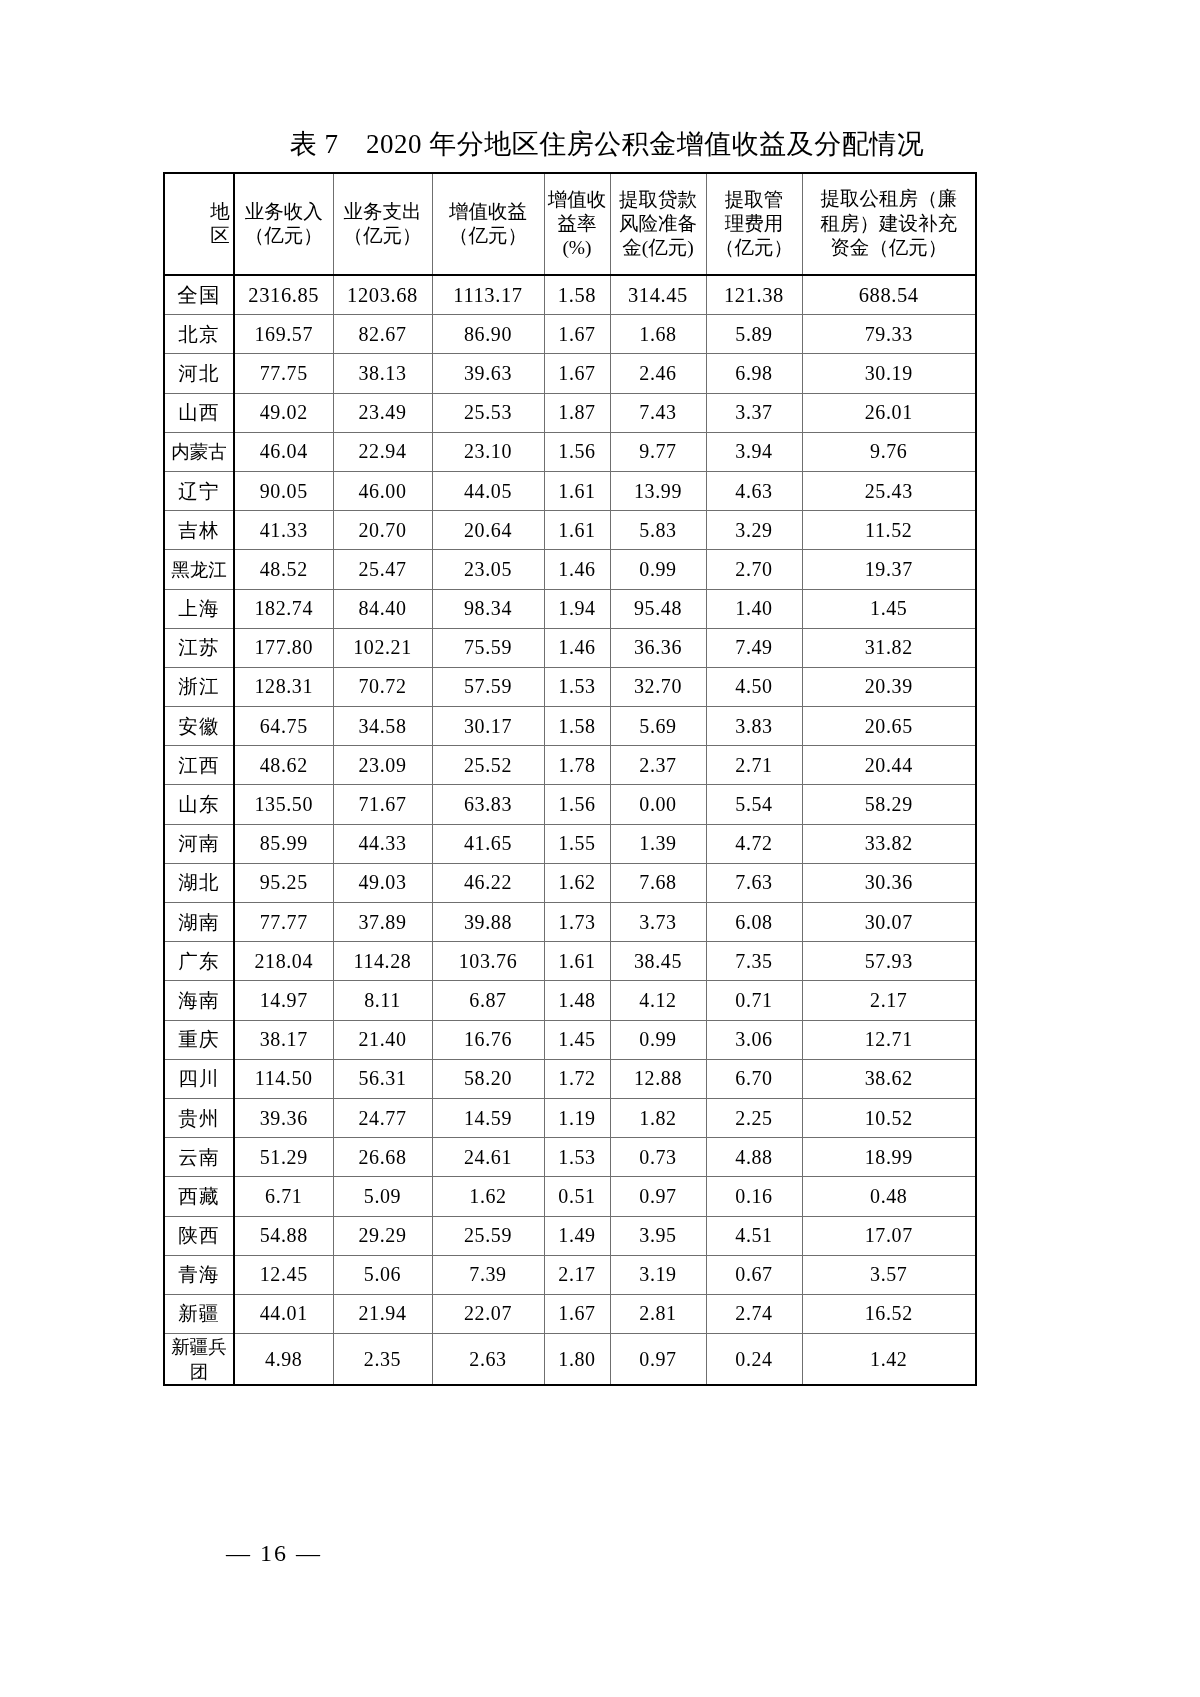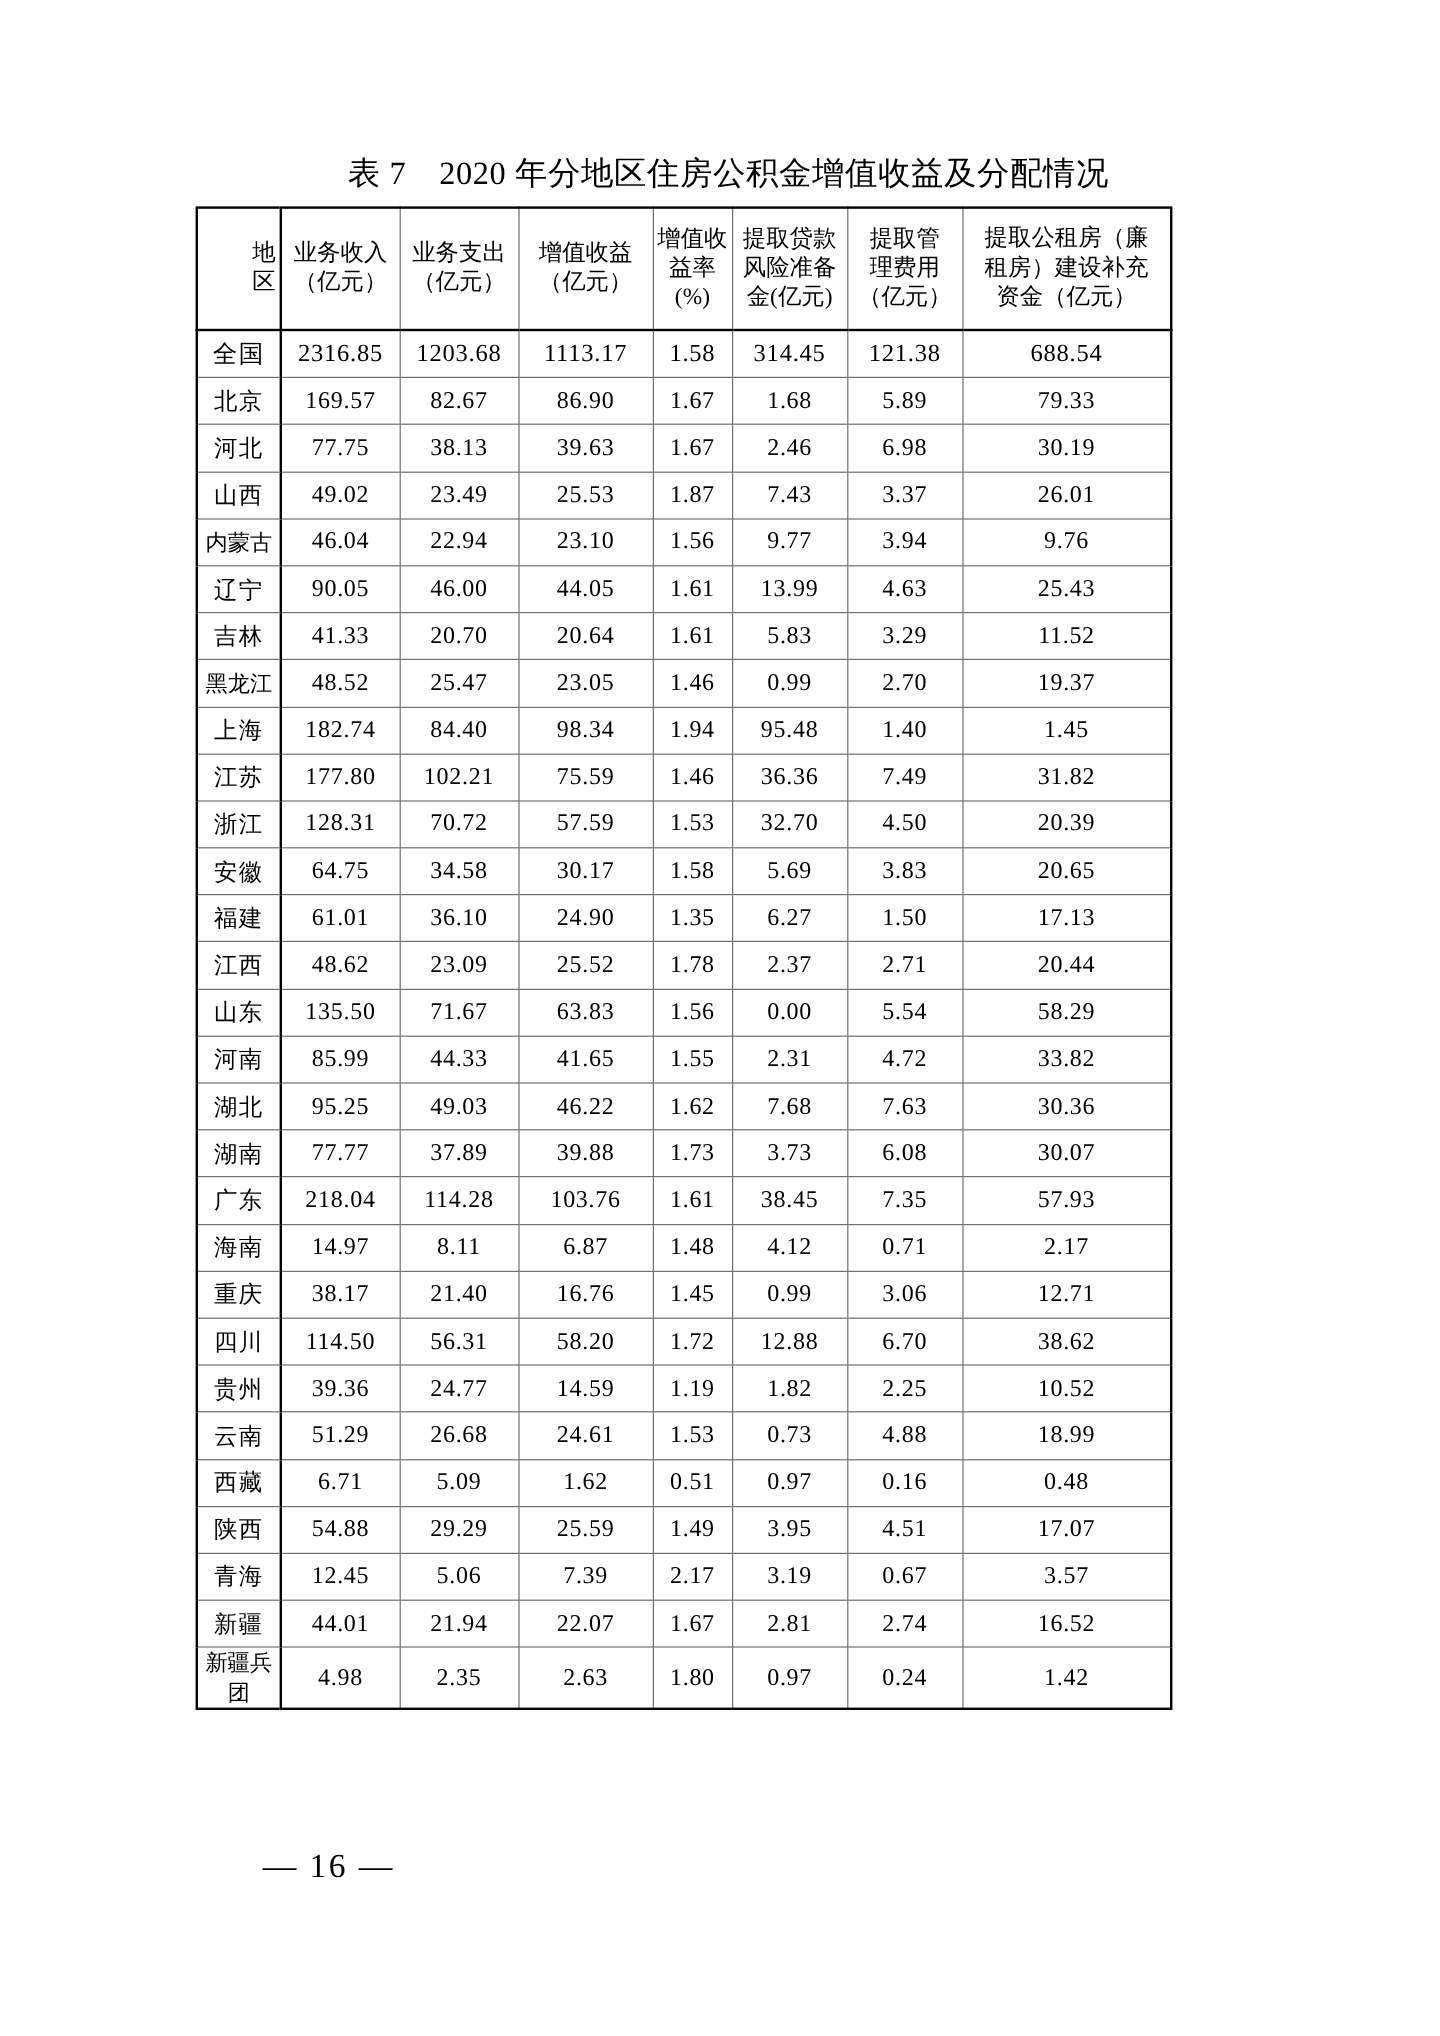--- a/index.html
+++ b/index.html
@@ -98,21 +98,21 @@
   table.main tbody td:last-child { border-right: 2.2px solid #000; }
   table.main thead th:nth-child(1) { border-right: 2.0px solid #000; padding-left: 43px; }
   table.main tbody td:nth-child(1) { border-right: 2.0px solid #000; }
 
   .footer {
     position: absolute;
     top: 1540px;
     left: 0;
     width: 1172px;
     text-align: center;
-    font-size: 28px;
+    font-size: 24px;
     padding-right: 624px;
     box-sizing: border-box;
     letter-spacing: 2px;
   }
 </style>
 </head>
 <body>
 
 <div class="page">
 
@@ -283,30 +283,20 @@
           <td class="region">安徽</td>
           <td>64.75</td>
           <td>34.58</td>
           <td>30.17</td>
           <td>1.58</td>
           <td>5.69</td>
           <td>3.83</td>
           <td>20.65</td>
         </tr>
         <tr>
-          <td class="region">福建</td>
-          <td>61.01</td>
-          <td>36.10</td>
-          <td>24.90</td>
-          <td>1.35</td>
-          <td>6.27</td>
-          <td>1.50</td>
-          <td>17.13</td>
-        </tr>
-        <tr>
           <td class="region">江西</td>
           <td>48.62</td>
           <td>23.09</td>
           <td>25.52</td>
           <td>1.78</td>
           <td>2.37</td>
           <td>2.71</td>
           <td>20.44</td>
         </tr>
         <tr>
@@ -318,21 +308,21 @@
           <td>0.00</td>
           <td>5.54</td>
           <td>58.29</td>
         </tr>
         <tr>
           <td class="region">河南</td>
           <td>85.99</td>
           <td>44.33</td>
           <td>41.65</td>
           <td>1.55</td>
-          <td>2.31</td>
+          <td>1.39</td>
           <td>4.72</td>
           <td>33.82</td>
         </tr>
         <tr>
           <td class="region">湖北</td>
           <td>95.25</td>
           <td>49.03</td>
           <td>46.22</td>
           <td>1.62</td>
           <td>7.68</td>

